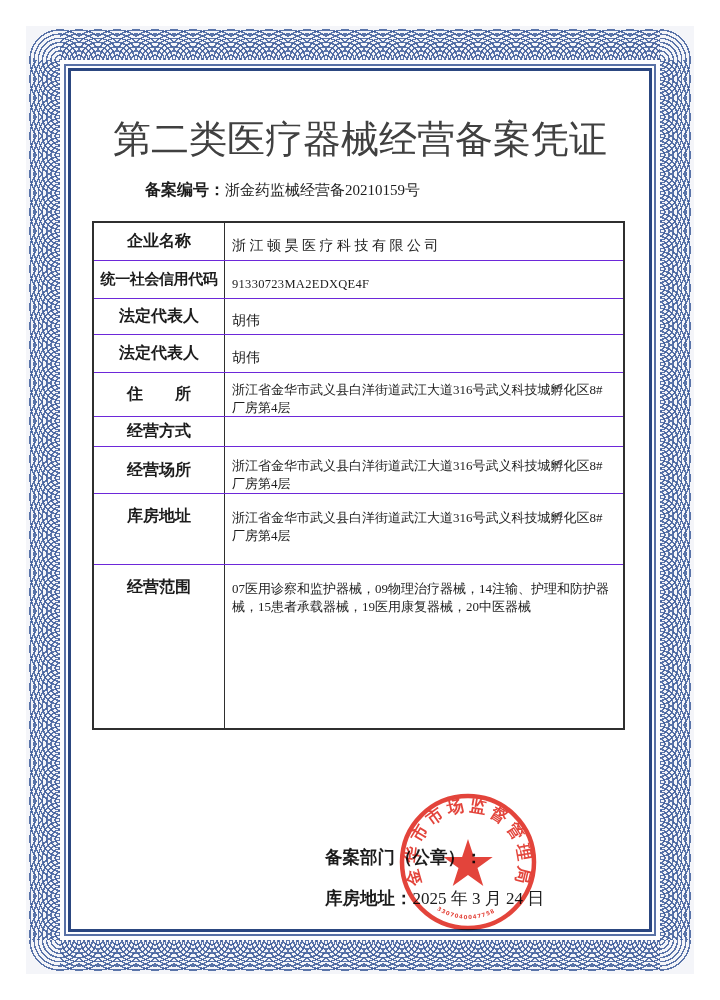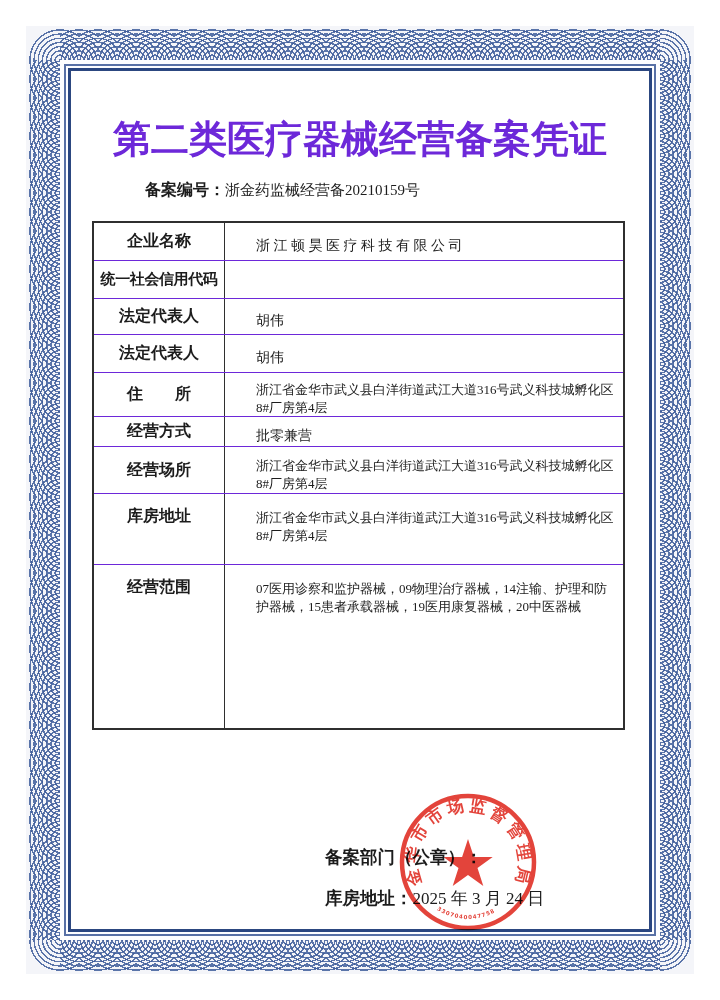--- a/index.html
+++ b/index.html
@@ -53,32 +53,32 @@
     background-image:radial-gradient(circle at 100% 0%, var(--ring-stops));}
   .band.c-br{right:26px;bottom:26px;width:34px;height:34px;
     background-image:radial-gradient(circle at 0% 0%, var(--ring-stops));}
 
   .frame-thin{position:absolute;inset:64px;border:2px solid #5a72a6;}
   .frame-thick{position:absolute;inset:68px;border:3px solid #2c4780;}
 
   
   .title{
     position:absolute;left:0;right:0;top:118px;text-align:center;
-    font-size:38px;font-weight:bold;letter-spacing:0px;color:#6d28d9;
+    font-size:38px;font-weight:normal;letter-spacing:0px;color:#404040;
     line-height:1.15;
   }
   .record-line{position:absolute;left:145px;top:180px;font-size:15.5px;}
   .record-line .lbl{font-weight:bold;font-size:16px;}
   .record-line .val{font-size:15px;}
 
   .cert-table{
     position:absolute;left:92px;top:221px;width:533px;
     border:2px solid #2f2f2f;box-sizing:border-box;background:#fff;
   }
-  .row{display:flex;box-sizing:border-box;gap:24px;}
+  .row{display:flex;box-sizing:border-box;}
   .row + .row{border-top:1px solid #6d28d9;}
   .cell{box-sizing:border-box;}
   .cell.label{
     width:131px;flex:0 0 131px;border-right:1px solid #2f2f2f;
     display:flex;align-items:center;justify-content:center;
     font-weight:bold;font-size:16px;text-align:center;
   }
   .cell.label.long{font-size:15px;letter-spacing:-0.4px;}
   .cell.value{
     flex:1;display:flex;align-items:center;justify-content:flex-start;
@@ -135,36 +135,36 @@
     <span class="lbl">备案编号：</span><span class="val">浙金药监械经营备20210159号</span>
   </div>
 
   <div class="cert-table">
       <div class="row">
         <div class="cell label">企业名称</div>
         <div class="cell value">浙江顿昊医疗科技有限公司</div>
       </div>
       <div class="row">
         <div class="cell label long">统一社会信用代码</div>
+        <div class="cell value">91330723MA2EDXQE4F</div>
       </div>
       <div class="row">
         <div class="cell label">法定代表人</div>
         <div class="cell value">胡伟</div>
       </div>
       <div class="row">
         <div class="cell label">法定代表人</div>
         <div class="cell value">胡伟</div>
       </div>
       <div class="row">
         <div class="cell label">住　　所</div>
         <div class="cell value">浙江省金华市武义县白洋街道武江大道316号武义科技城孵化区8#厂房第4层</div>
       </div>
       <div class="row">
         <div class="cell label">经营方式</div>
-        <div class="cell value">批零兼营</div>
       </div>
       <div class="row">
         <div class="cell label">经营场所</div>
         <div class="cell value">浙江省金华市武义县白洋街道武江大道316号武义科技城孵化区8#厂房第4层</div>
       </div>
       <div class="row">
         <div class="cell label">库房地址</div>
         <div class="cell value">浙江省金华市武义县白洋街道武江大道316号武义科技城孵化区8#厂房第4层</div>
       </div>
       <div class="row">

